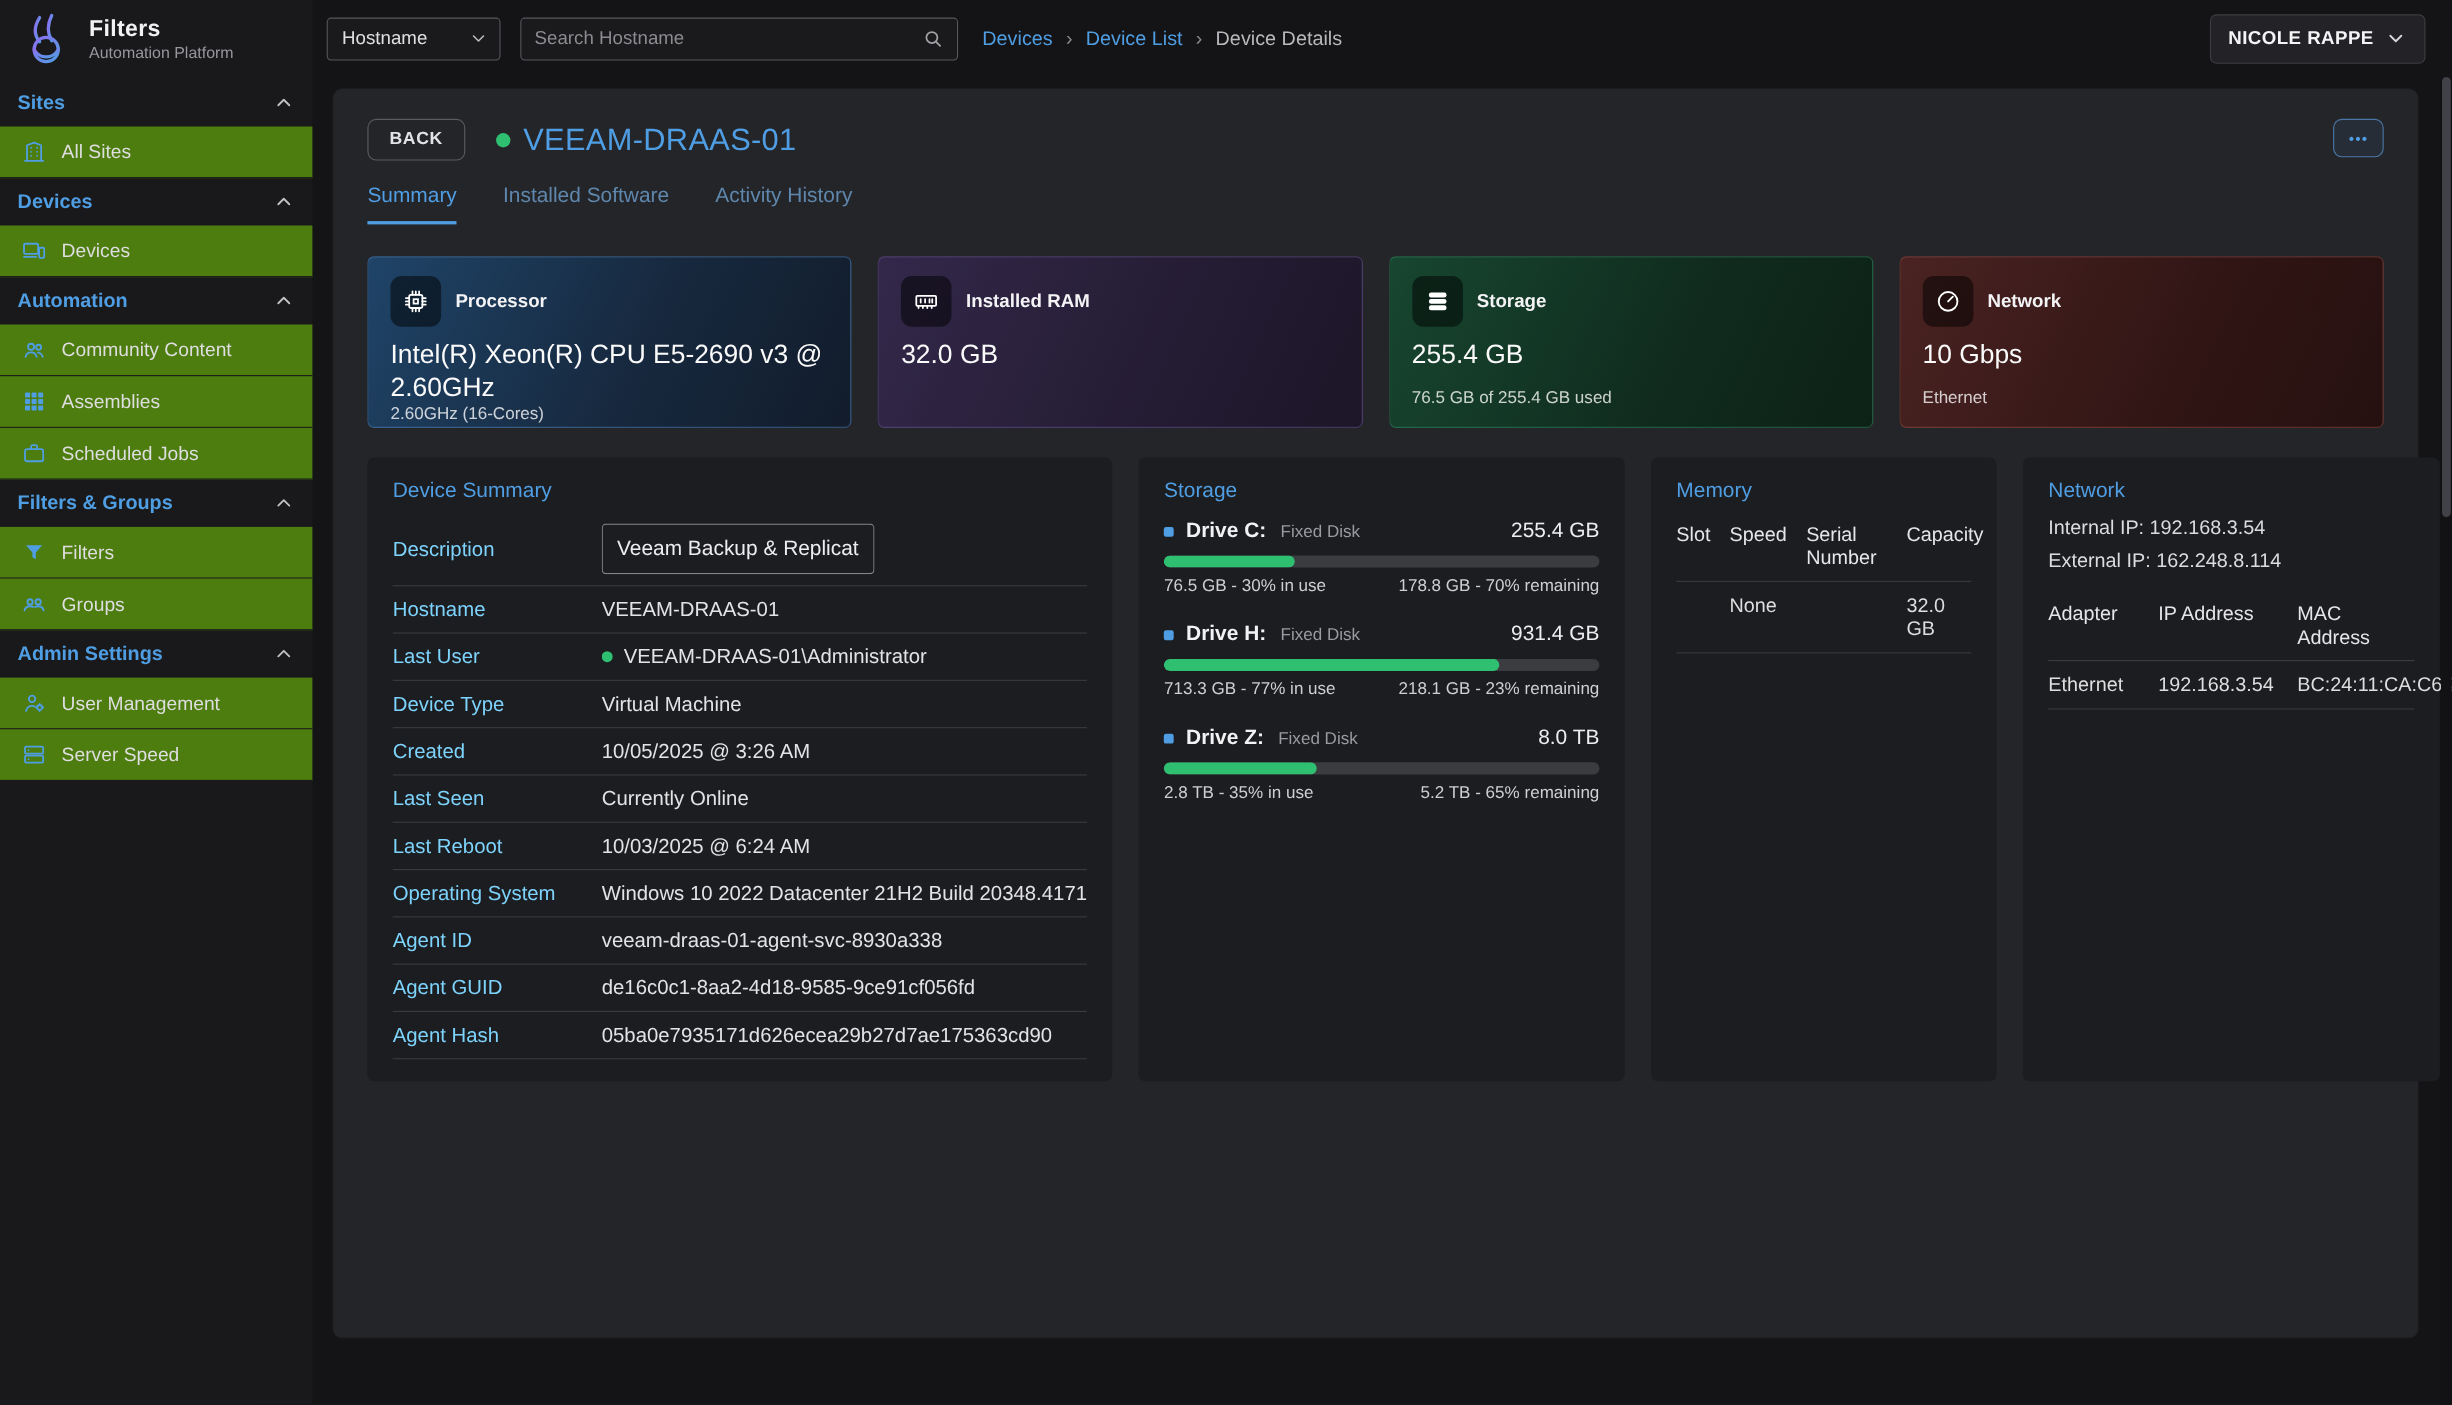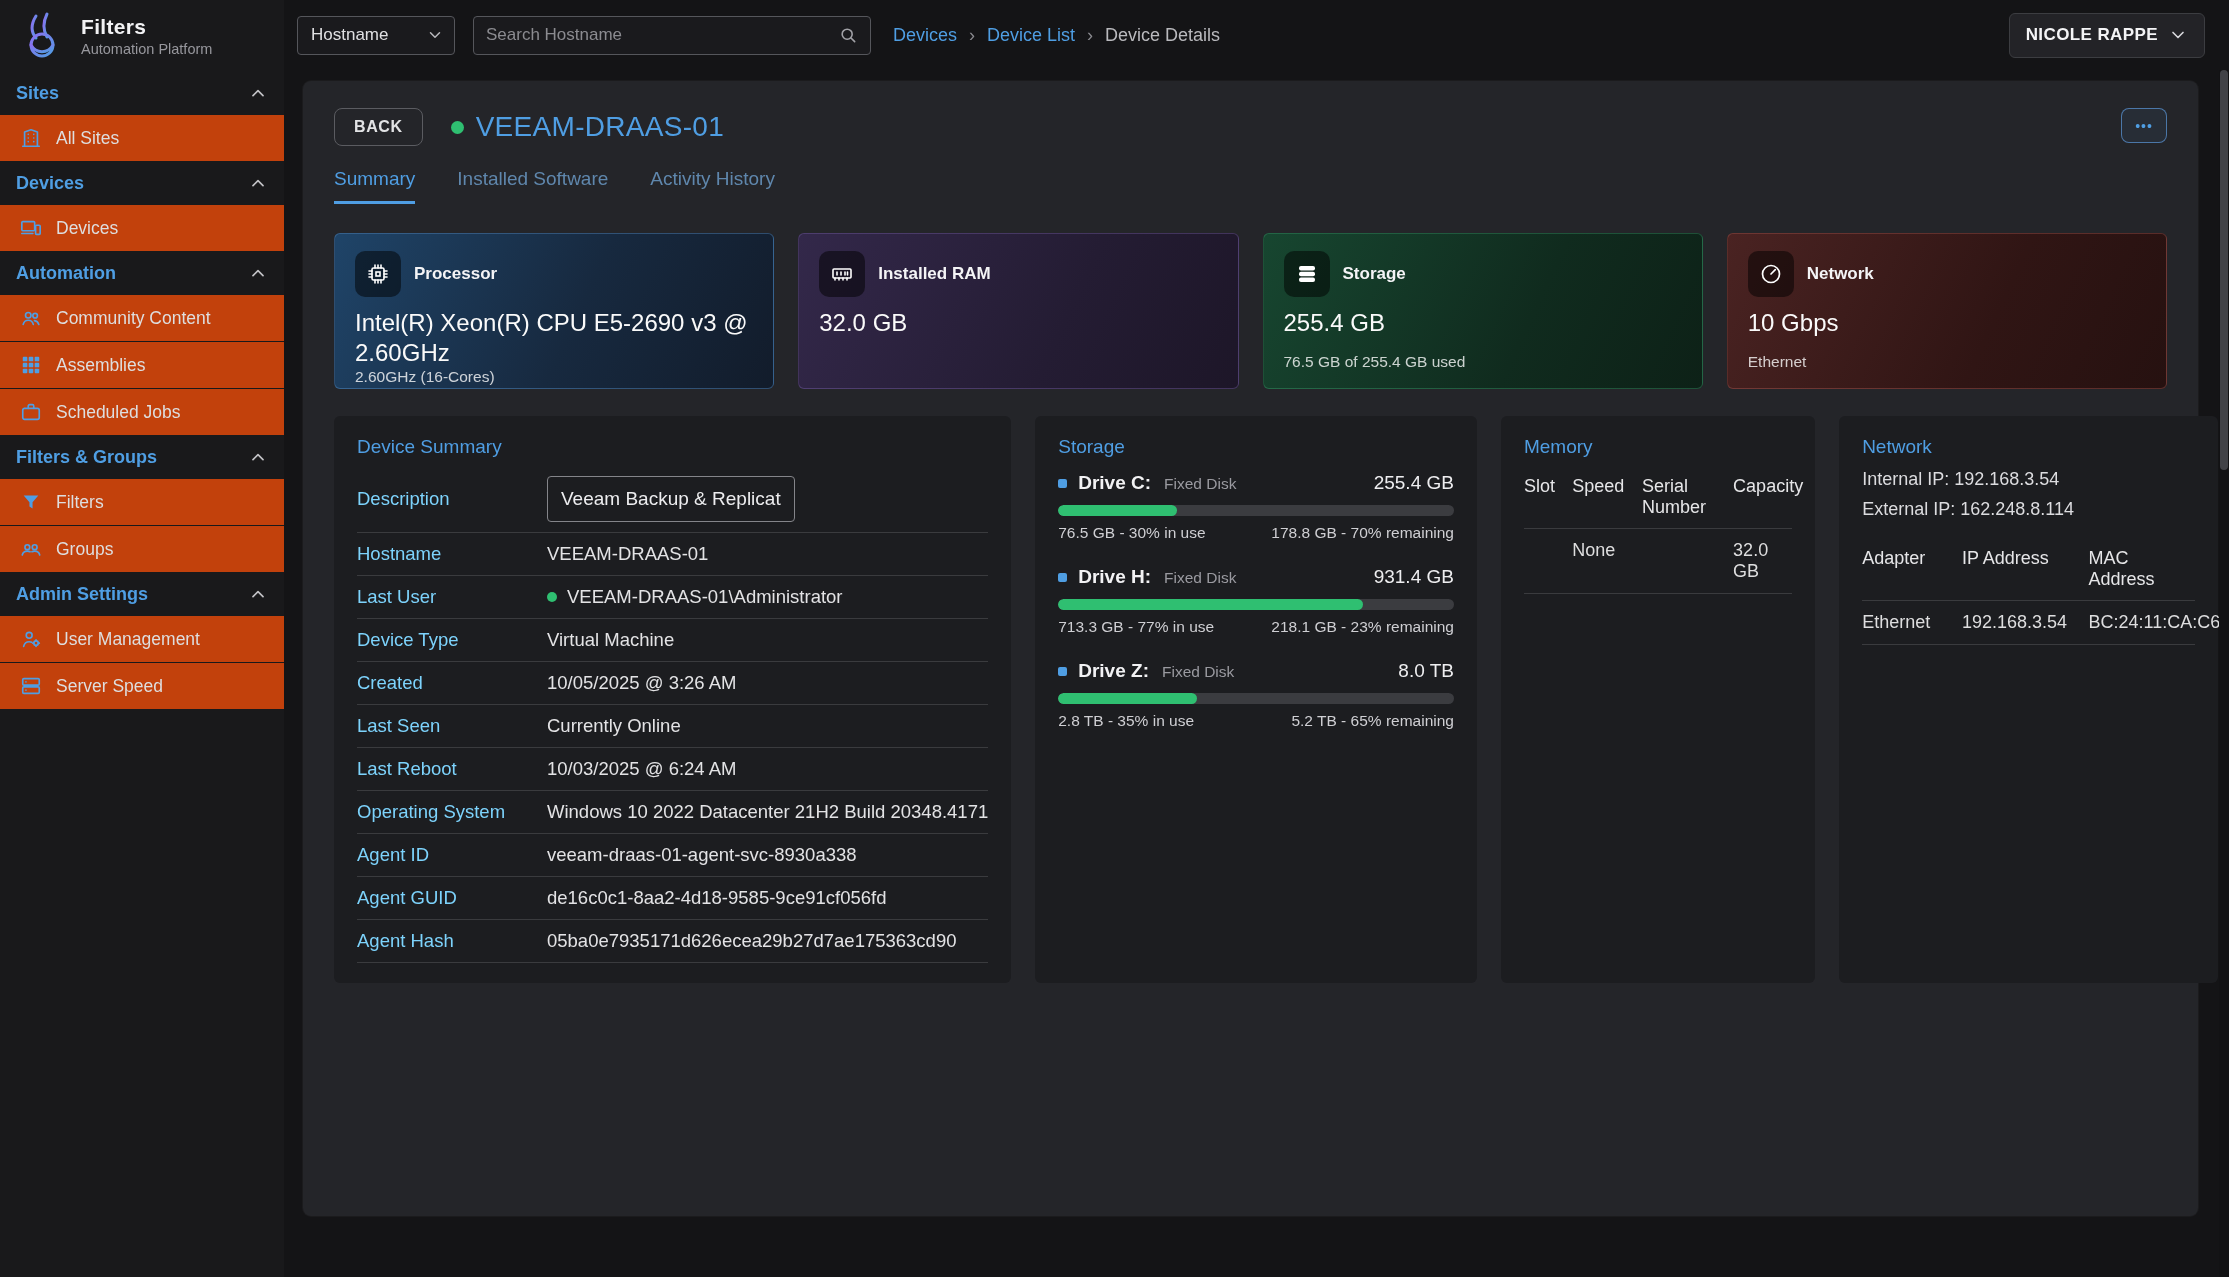--- a/index.html
+++ b/index.html
@@ -12,21 +12,21 @@
   svg{display:block;}
 
   
   .sidebar{position:absolute; left:0; top:0; width:284px; height:100%; background:var(--sidebar-bg);}
   .logo-row{display:flex; align-items:center; gap:13px; padding:10px 16px; height:72px;}
   .brand-name{font-size:21px; font-weight:bold; color:#f2f2f4; letter-spacing:.3px;}
   .brand-sub{font-size:14.5px; color:#97979d; margin-top:2px;}
   .nav-header{display:flex; align-items:center; justify-content:space-between; padding:11px 16px; cursor:pointer;}
   .nav-header-label{color:var(--accent); font-size:18px; font-weight:bold;}
   .nav-header .chev{color:#c2c2c6;}
-  .nav-item{display:flex; align-items:center; gap:14px; padding:12px 16px 12px 20px; background:#c2410c; cursor:pointer; border-bottom:1px solid #19191b;}
+  .nav-item{display:flex; align-items:center; gap:14px; padding:12px 16px 12px 20px; background:#4d7c0f; cursor:pointer; border-bottom:1px solid #19191b;}
   .nav-item .nv-icon{color:var(--accent); flex:0 0 auto;}
   .nav-item-label{font-size:17.5px; color:#dededf;}
 
   
   .topbar{position:absolute; left:284px; right:0; top:0; height:70px; display:flex; align-items:center; padding:0 24px 0 13px;}
   .host-select{width:158px; height:39px; border:1px solid #55565b; border-radius:4px; background:#1a1a1d;
     display:flex; align-items:center; justify-content:space-between; padding:0 10px 0 13px; cursor:pointer;}
   .host-select-label{font-size:17px; color:#e0e0e2;}
   .search-box{width:398px; height:39px; border:1px solid #55565b; border-radius:4px; background:#1a1a1d;
     display:flex; align-items:center; padding:0 12px; margin-left:18px;}

